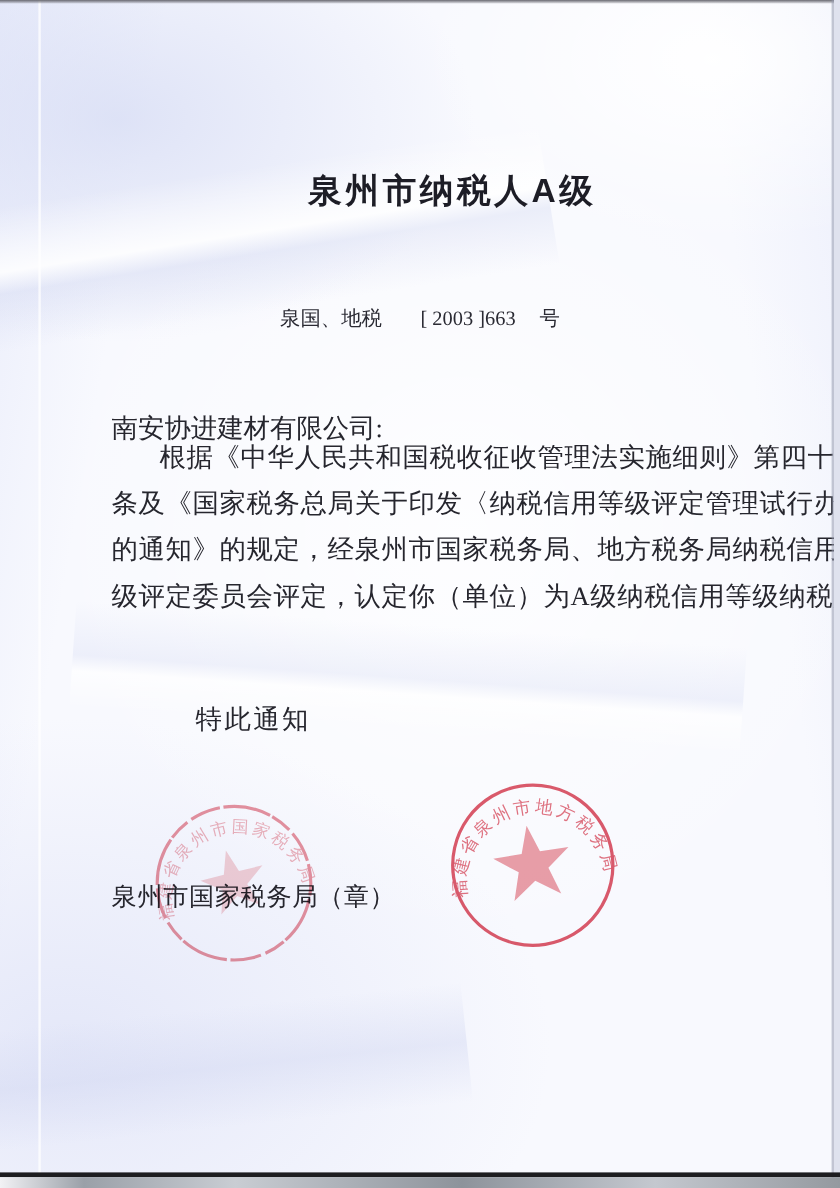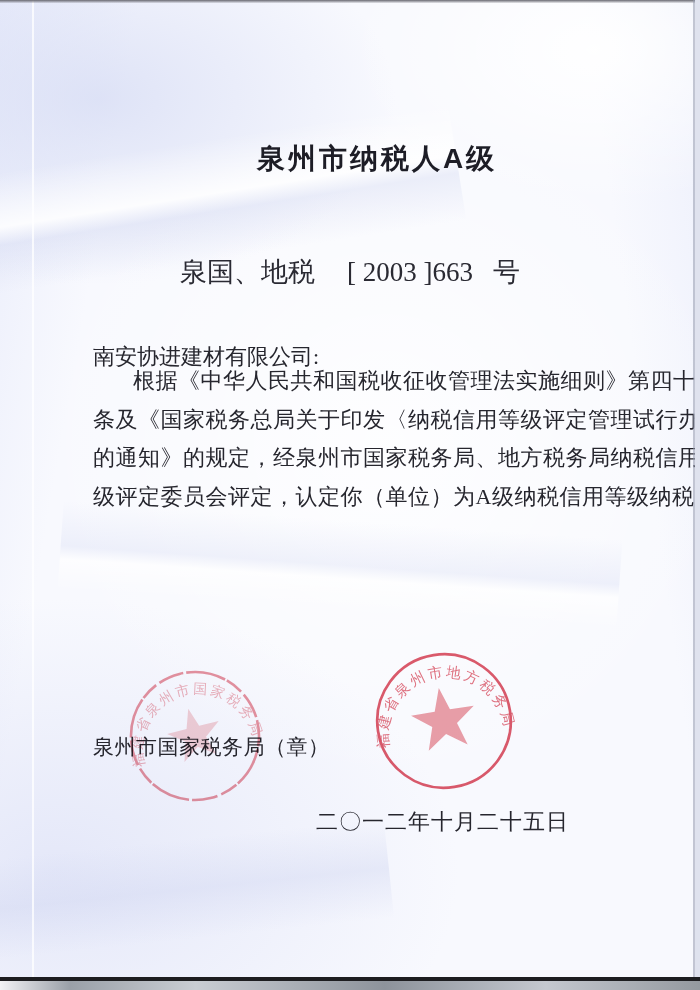--- a/index.html
+++ b/index.html
@@ -37,21 +37,21 @@
     background:linear-gradient(90deg,#f2f2f5 0%,#9aa0a8 10%,#c9cdd3 28%,#8d939b 55%,#c4c8cf 78%,#94999f 100%);}
 
   .title{position:absolute;left:0;width:700px;text-align:center;
     font-family:"Liberation Sans", sans-serif;font-weight:bold;
     font-size:28px;letter-spacing:3px;color:#1d1d26;white-space:nowrap;padding-left:27px;}
   .title-1{top:140px;}
   .title-2{top:179px;}
 
   .doc-number{position:absolute;left:0;top:254px;width:700px;
     display:flex;justify-content:center;align-items:baseline;
-    font-size:27px;color:#2a2a33;}
+    font-size:17px;color:#2a2a33;}
   .doc-number .gap-a{display:inline-block;width:32px;}
   .doc-number .gap-b{display:inline-block;width:20px;}
 
   .addressee{position:absolute;left:93px;top:331px;font-size:22px;white-space:nowrap;margin-top:11px;}
 
   .body-block{position:absolute;left:93px;top:362px;width:545px;font-size:22px;}
   .body-line{height:38.5px;line-height:38.5px;white-space:nowrap;letter-spacing:0.5px;}
   .body-line:first-child{text-indent:40px;}
 
   .closing{position:absolute;left:163px;top:585px;font-size:22px;letter-spacing:2px;white-space:nowrap;}
@@ -96,24 +96,24 @@
 
   <div class="addressee">南安协进建材有限公司:</div>
 
   <div class="body-block">
     <div class="body-line">根据《中华人民共和国税收征收管理法实施细则》第四十八</div>
     <div class="body-line">条及《国家税务总局关于印发〈纳税信用等级评定管理试行办法〉</div>
     <div class="body-line">的通知》的规定，经泉州市国家税务局、地方税务局纳税信用等</div>
     <div class="body-line">级评定委员会评定，认定你（单位）为A级纳税信用等级纳税人。</div>
   </div>
 
+  <div class="closing">特此通知</div>
 
   <div class="signature signature-left">泉州市国家税务局（章）</div>
 
-  <div class="date-line">二〇一二年十月二十五日</div>
 
   <div class="seal seal-left">
     <svg viewBox="0 0 140 140">
       <defs>
         <path id="arcL" d="M 14 84 A 56 56 0 1 1 126 84" fill="none"></path>
       </defs>
       <circle class="seal-ring" cx="70" cy="70" r="64"></circle>
       <path class="seal-star" d="M70,42 76.5,61.1 96.6,61.3 80.5,73.4 86.5,92.7 70,81 53.5,92.7 59.5,73.4 43.4,61.3 63.5,61.1 Z"></path>
       <text class="seal-arc-text" text-anchor="middle">
         <textPath href="#arcL" startOffset="50%">福建省泉州市国家税务局</textPath>

